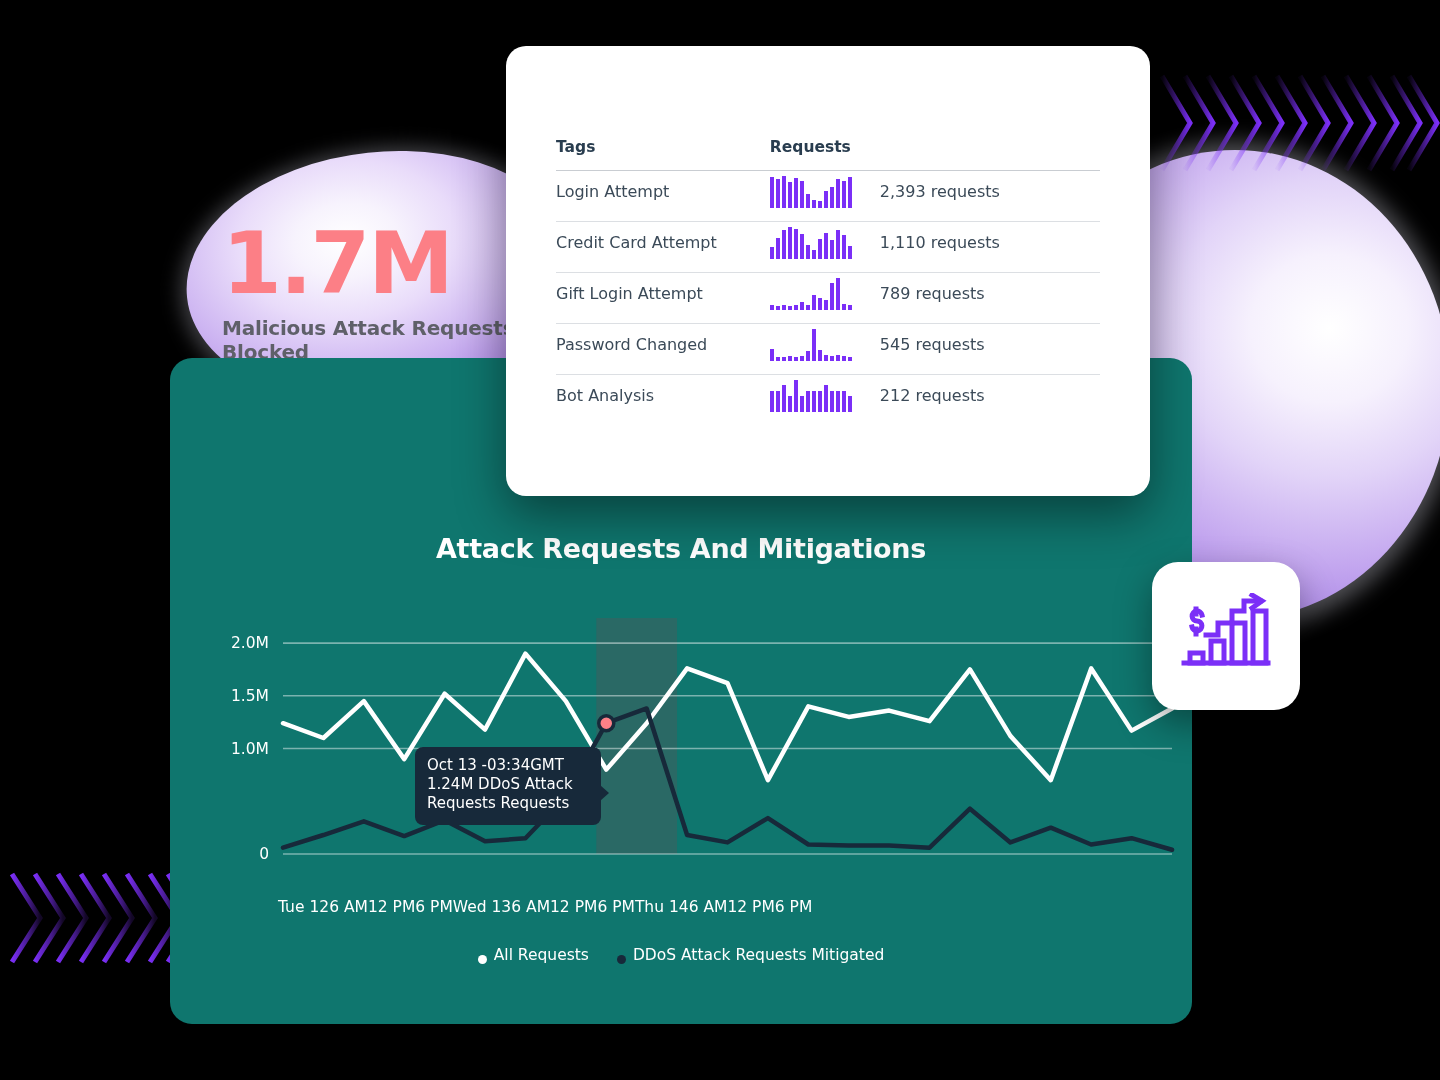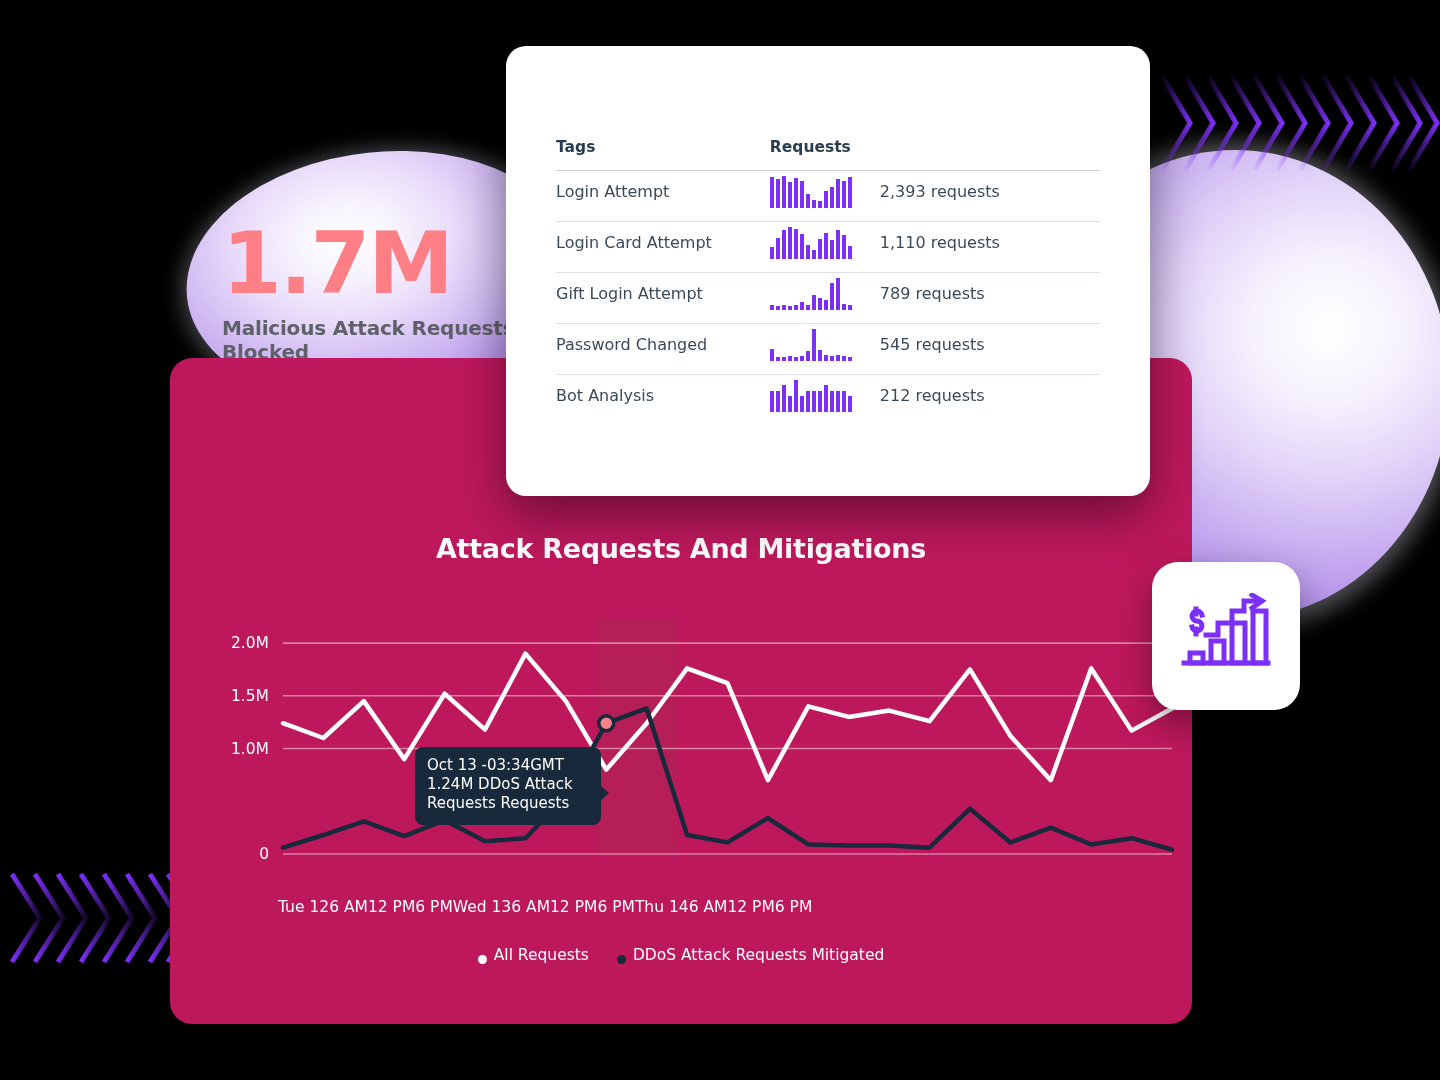--- a/index.html
+++ b/index.html
@@ -102,21 +102,21 @@
     font-family: "DejaVu Sans", sans-serif;
   }
 
   
   .coral-card {
     position: absolute;
     left: 170px;
     top: 358px;
     width: 1022px;
     height: 666px;
-    background: #be185d;
+    background: #0f766e;
     border-radius: 22px;
     z-index: 8;
     overflow: hidden;
   }
   .chart-title {
     text-align: center;
     color: #ffffff;
     font-size: 27px;
     font-weight: 700;
     letter-spacing: -0.3px;
@@ -389,21 +389,21 @@
                   <i style="height: 21px;"></i>
                   <i style="height: 29px;"></i>
                   <i style="height: 27px;"></i>
                   <i style="height: 31px;"></i>
                 </div>
                 <span class="req-num">2,393 requests</span>
               </div>
             </td>
           </tr>
           <tr>
-            <td>Login Card Attempt</td>
+            <td>Credit Card Attempt</td>
             <td>
               <div class="req-cell">
                 <div class="spark">
                   <i style="height: 12px;"></i>
                   <i style="height: 21px;"></i>
                   <i style="height: 29px;"></i>
                   <i style="height: 32px;"></i>
                   <i style="height: 30px;"></i>
                   <i style="height: 25px;"></i>
                   <i style="height: 14px;"></i>

